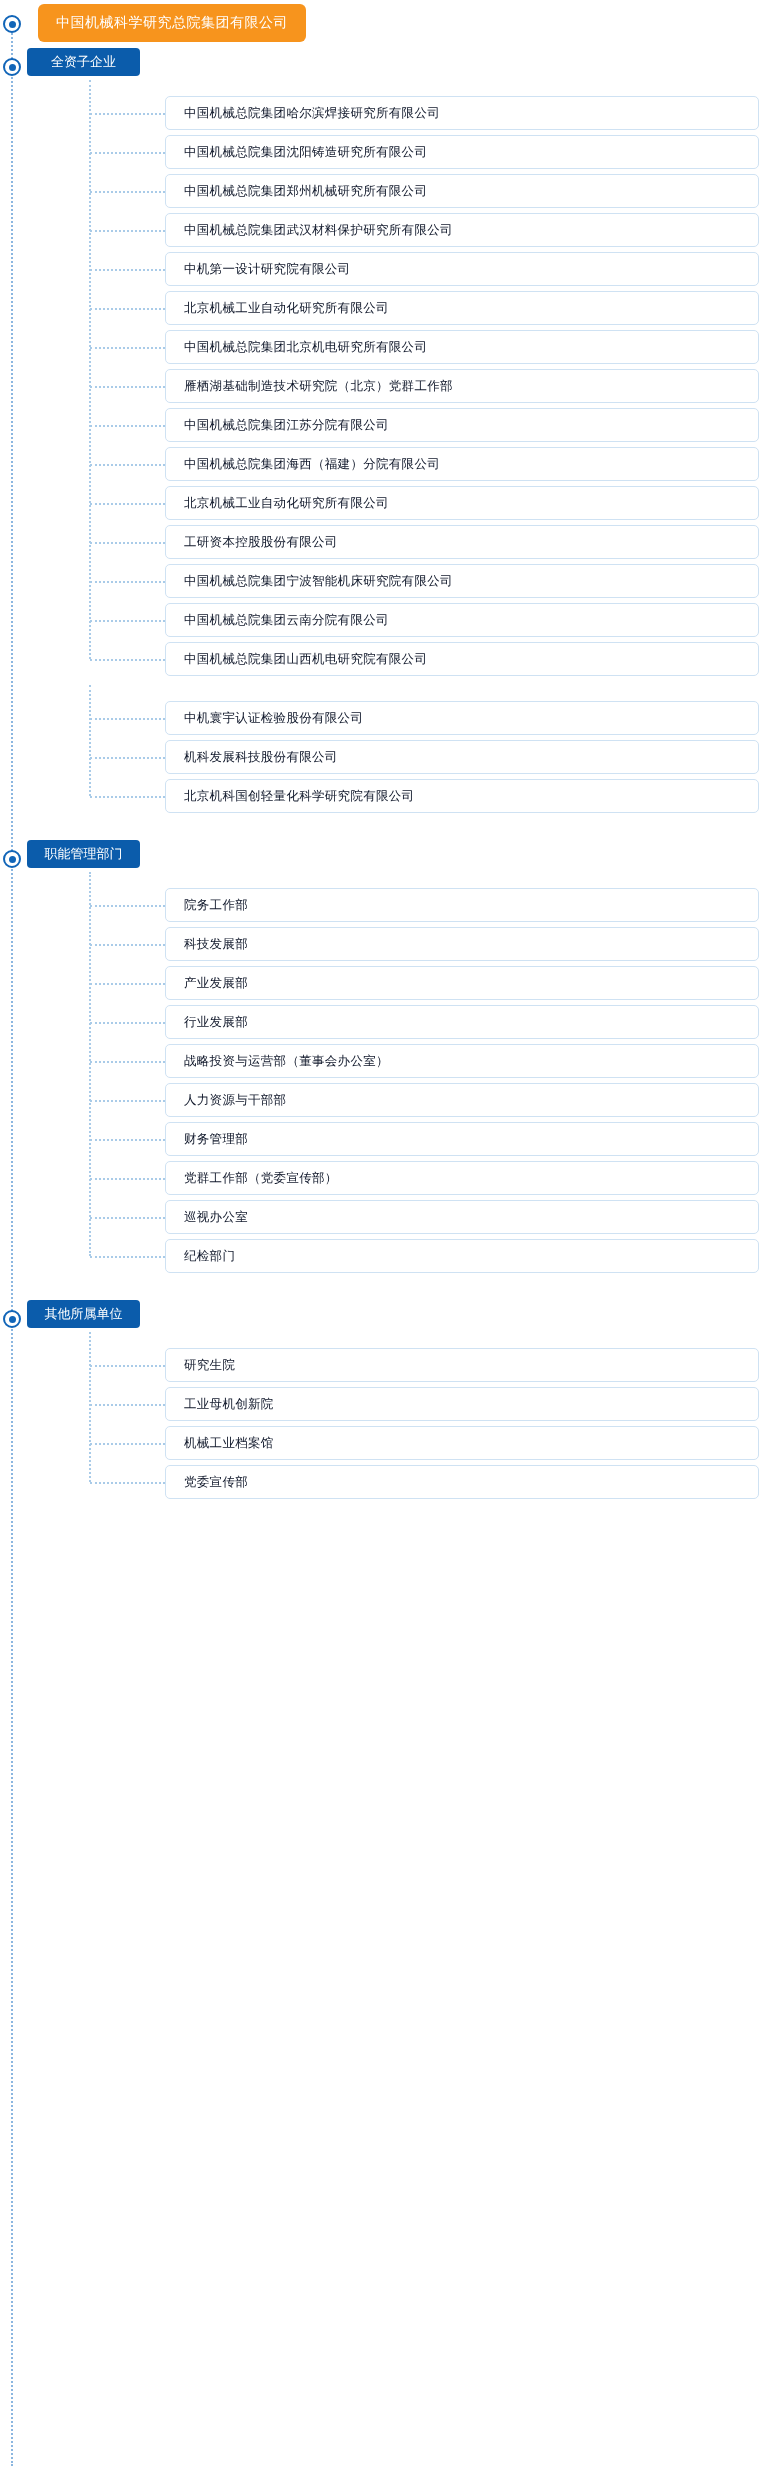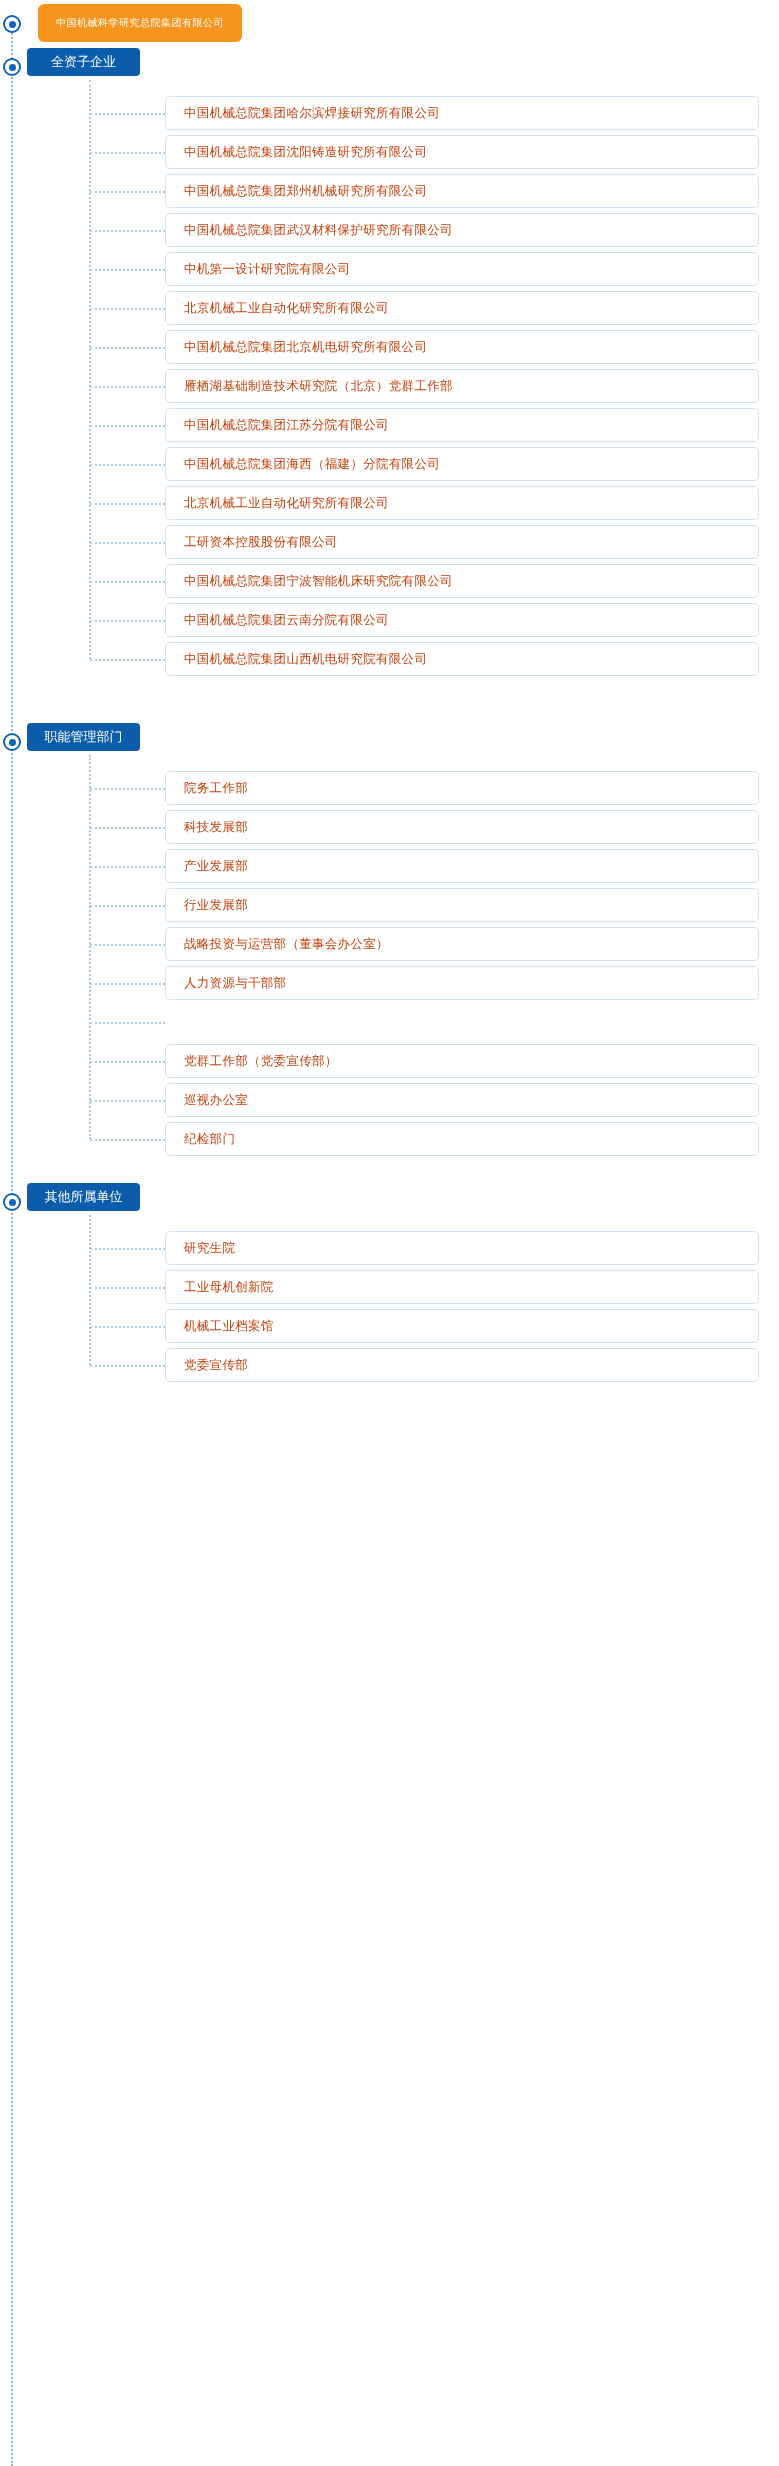--- a/index.html
+++ b/index.html
@@ -56,21 +56,21 @@
   .root-pill {
     position: absolute;
     left: 38px;
     top: 0;
     height: 38px;
     padding: 0 18px;
     display: flex;
     align-items: center;
     background: #f7941d;
     color: #ffffff;
-    font-size: 10px;
+    font-size: 14px;
     border-radius: 6px;
     letter-spacing: .5px;
     white-space: nowrap;
   }
 
   
   .section { position: relative; z-index: 2; text-align: center; }
   .section-head {
     position: relative;
     height: 50px;
@@ -126,21 +126,21 @@
     left: 165px;
     right: 20px;
     top: 2px;
     height: 34px;
     border: 1px solid #cfe2f3;
     border-radius: 5px;
     background: #ffffff;
     display: flex;
     align-items: center;
     padding-left: 18px;
-    color: #c2410c;
+    color: #0f172a;
     font-size: 12.5px;
     letter-spacing: .3px;
     white-space: nowrap;
     overflow: hidden;
   }
   .section-gap { height: 20px; }
 </style>
 </head>
 <body>
 
@@ -217,20 +217,34 @@
             <div class="item-box">中国机械总院集团云南分院有限公司</div>
           </div>
           <div class="item-row">
             <span class="item-connector"></span>
             <div class="item-box">中国机械总院集团山西机电研究院有限公司</div>
           </div>
         </div>
         <div class="section-gap"></div>
       </div>
       <div class="section">
+        <div class="branch">
+          <div class="item-row">
+            <span class="item-connector"></span>
+            <div class="item-box">中机寰宇认证检验股份有限公司</div>
+          </div>
+          <div class="item-row">
+            <span class="item-connector"></span>
+            <div class="item-box">机科发展科技股份有限公司</div>
+          </div>
+          <div class="item-row">
+            <span class="item-connector"></span>
+            <div class="item-box">北京机科国创轻量化科学研究院有限公司</div>
+          </div>
+        </div>
         <div class="section-gap"></div>
       </div>
       <div class="section">
         <div class="section-head">
           <span class="node-dot section-dot"></span>
           <div class="section-pill">职能管理部门</div>
         </div>
         <div class="branch">
           <div class="item-row">
             <span class="item-connector"></span>
@@ -251,20 +265,21 @@
           <div class="item-row">
             <span class="item-connector"></span>
             <div class="item-box">战略投资与运营部（董事会办公室）</div>
           </div>
           <div class="item-row">
             <span class="item-connector"></span>
             <div class="item-box">人力资源与干部部</div>
           </div>
           <div class="item-row">
             <span class="item-connector"></span>
+            <div class="item-box">财务管理部</div>
           </div>
           <div class="item-row">
             <span class="item-connector"></span>
             <div class="item-box">党群工作部（党委宣传部）</div>
           </div>
           <div class="item-row">
             <span class="item-connector"></span>
             <div class="item-box">巡视办公室</div>
           </div>
           <div class="item-row">

